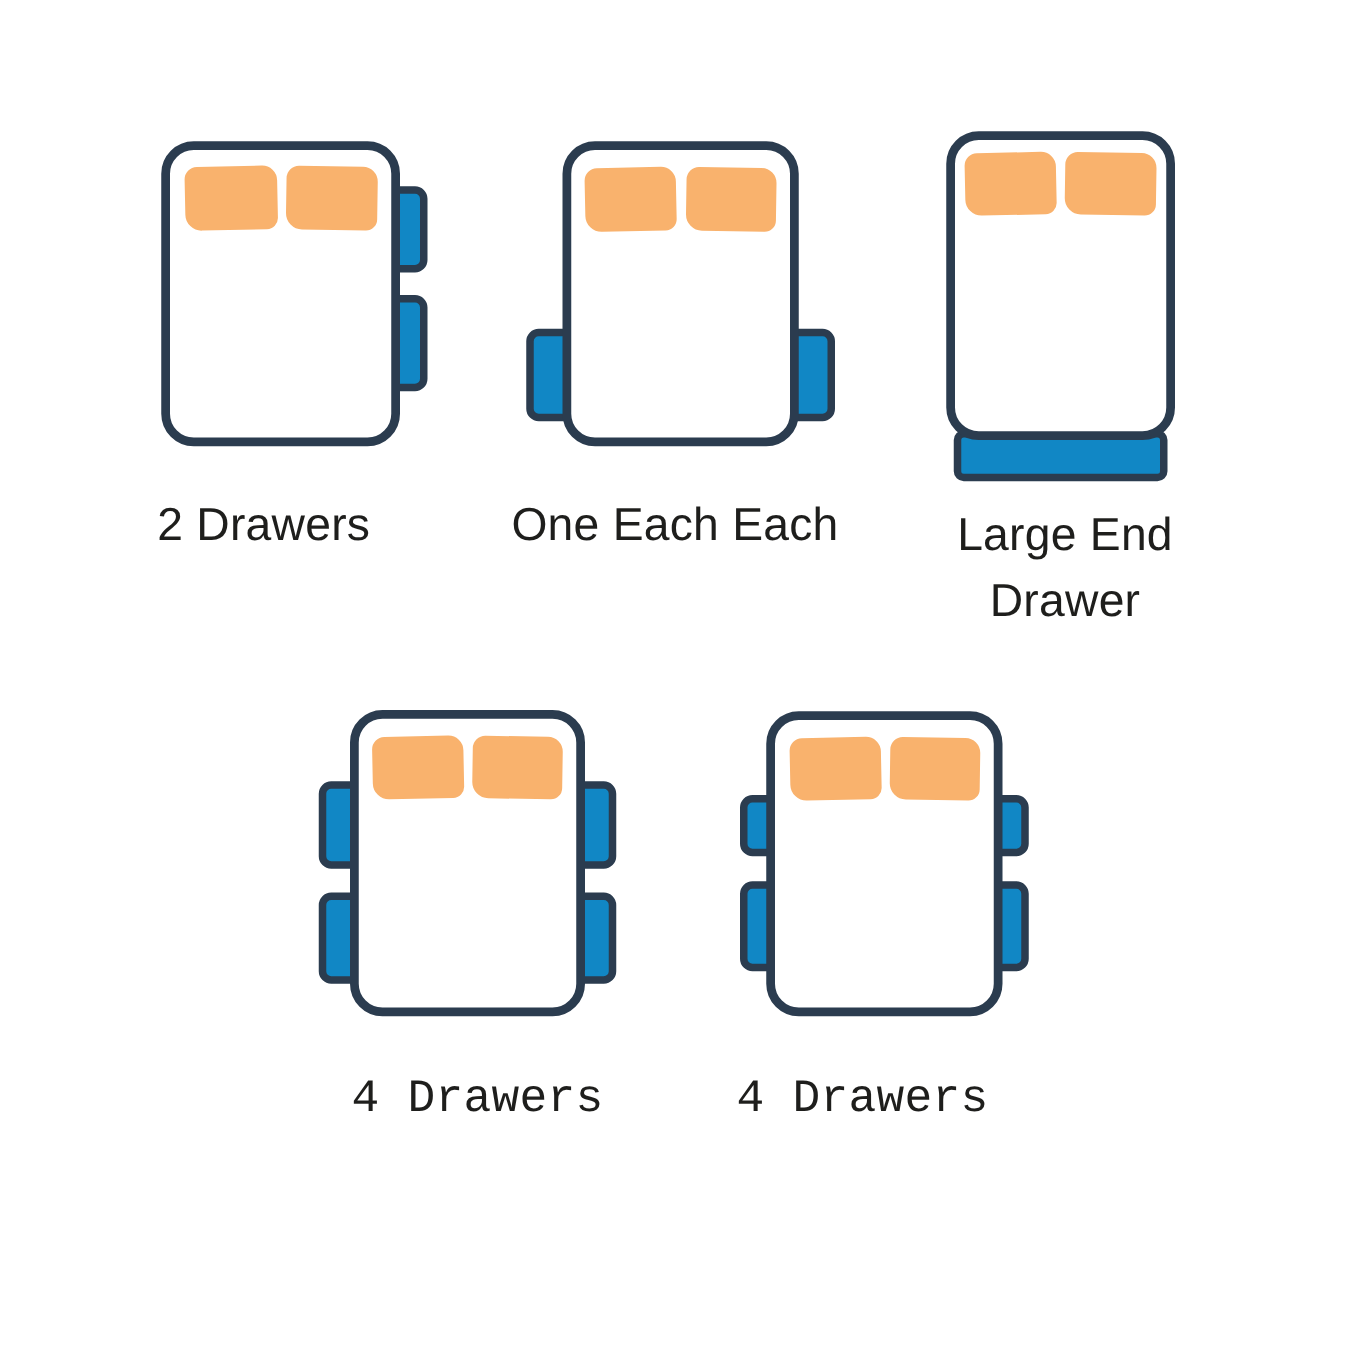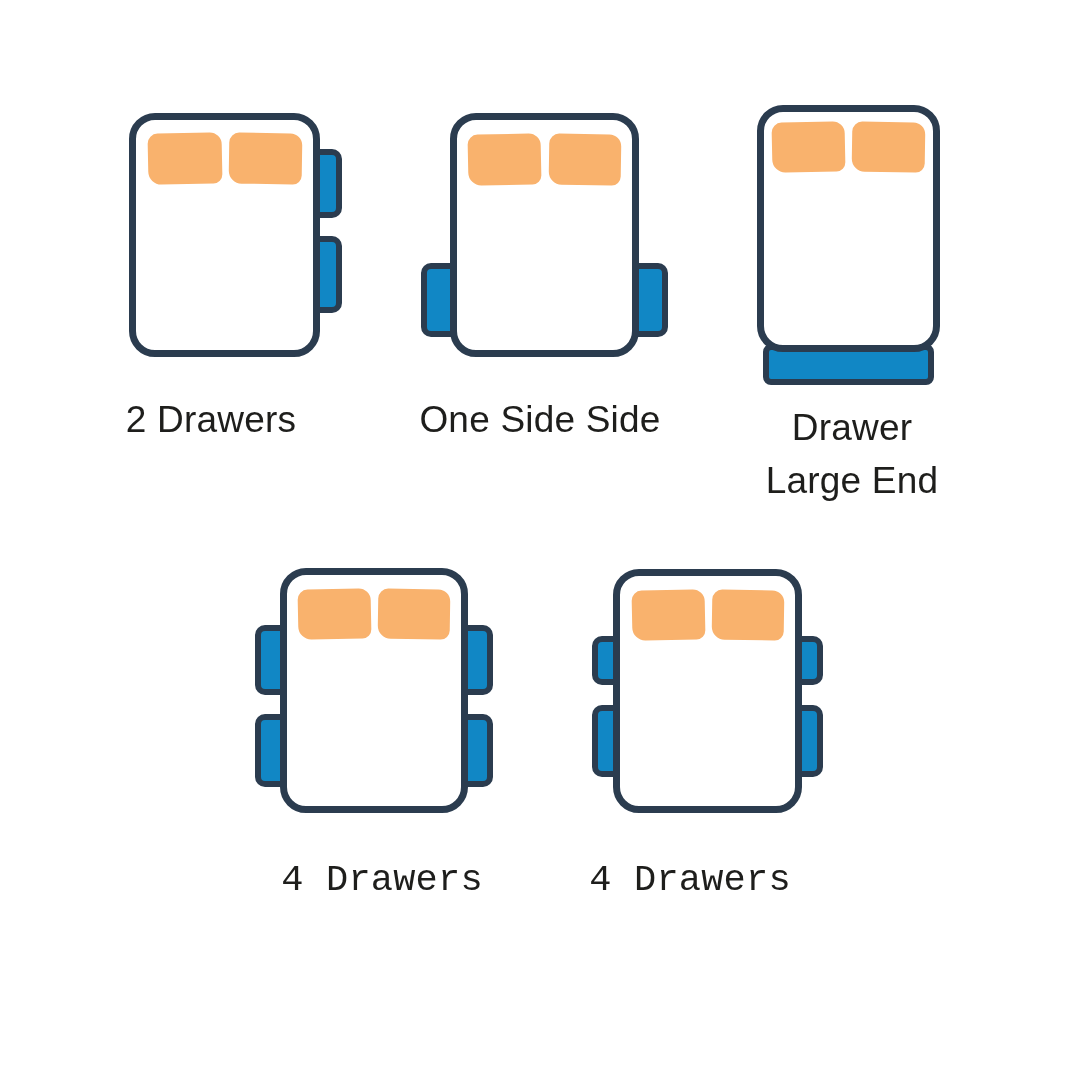--- a/index.html
+++ b/index.html
@@ -144,26 +144,26 @@
     <div class="bed-body"></div>
     <div class="pillow left"></div>
     <div class="pillow right"></div>
   </div>
 
   <div class="label row1 label1">
     <span>2 Drawers</span>
   </div>
 
   <div class="label row1 label2">
-    <span>One Side Side</span>
+    <span>One Each Each</span>
   </div>
 
   <div class="label row1 label3">
+    <span>Large End</span>
     <span>Drawer</span>
-    <span>Large End</span>
   </div>
 
   <div class="label row2 label4">
     <span>4 Drawers</span>
   </div>
 
   <div class="label row2 label5">
     <span>4 Drawers</span>
   </div>
 

